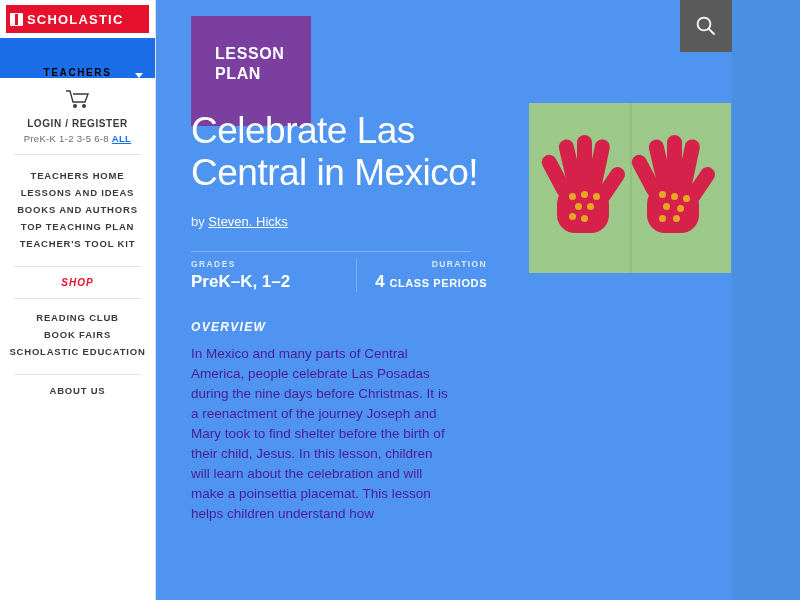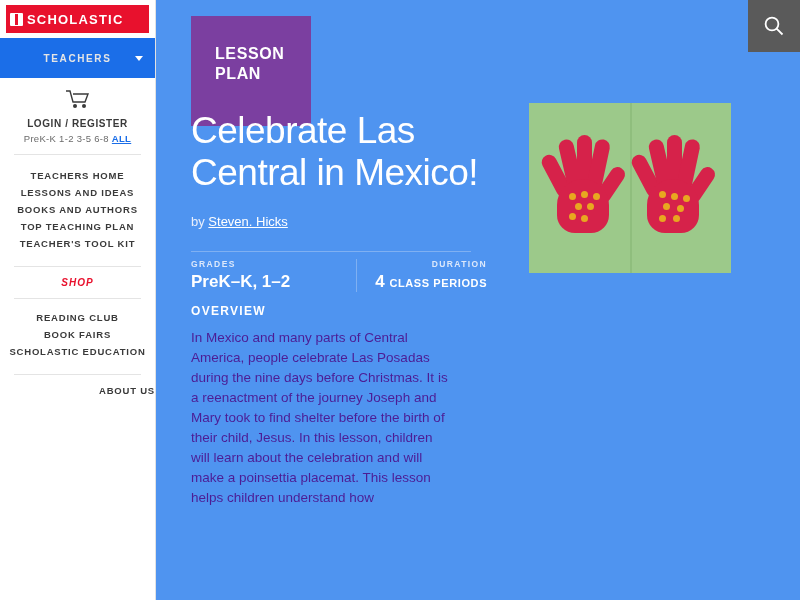--- a/index.html
+++ b/index.html
@@ -4,21 +4,21 @@
 <style>
   * { box-sizing: border-box; margin: 0; padding: 0; }
   html, body {
     width: 800px; height: 600px;
     overflow: hidden;
     font-family: "Liberation Sans", sans-serif;
     background: #4a90e2;
   }
   #page {
     position: relative;
-    width: 800px; height: 600px;
+    width: 732px; height: 600px;
     background: #4f94f0;
     overflow: hidden;
   }
 
   
   #sidebar {
     position: absolute;
     left: 0; top: 0;
     width: 156px; height: 600px;
     background: #ffffff;
@@ -57,23 +57,23 @@
     position: absolute;
     left: 5px; top: 1px;
     width: 3px; height: 11px;
     background: #e8112d;
   }
   .logo-text { font-size: 13px; line-height: 1; }
 
   .teachers-bar {
     height: 40px;
     background: #1b6ee8;
-    color: #e5e5e5;
-    display: flex;
-    align-items: center;
+    color: #000000;
+    display: flex;
+    align-items: flex-end;
     justify-content: center;
     position: relative;
   }
   .teachers-bar .label {
     font-size: 10px;
     letter-spacing: 1.6px;
     font-weight: bold;
   }
   .teachers-bar .caret {
     position: absolute;
@@ -130,21 +130,21 @@
     font-size: 10px;
     font-weight: bold;
     letter-spacing: 1px;
     color: #e8112d;
     text-decoration: none;
     padding: 4px 0;
     font-style: italic;
   }
   .about-link {
     display: block;
-    text-align: right;
+    text-align: center;
     font-size: 9.5px;
     font-weight: bold;
     letter-spacing: 0.8px;
     color: #3a3a3a;
     text-decoration: none;
     padding: 4px 0;
   }
 
   
   #search-btn {
@@ -218,21 +218,22 @@
     margin-top: 3px;
     white-space: nowrap;
   }
   .meta .v small { font-size: 11px; letter-spacing: 0.6px; }
 
   h2.section {
     color: #ffffff;
     font-size: 12px;
     letter-spacing: 1.3px;
     font-weight: bold;
-    margin-top: 12px;
+    margin-top: 28px;
+    font-style: italic;
   }
   p.body {
     color: #4c1d95;
     font-size: 13.5px;
     line-height: 20px;
     margin-top: 10px;
     width: 262px;
   }
 
   

